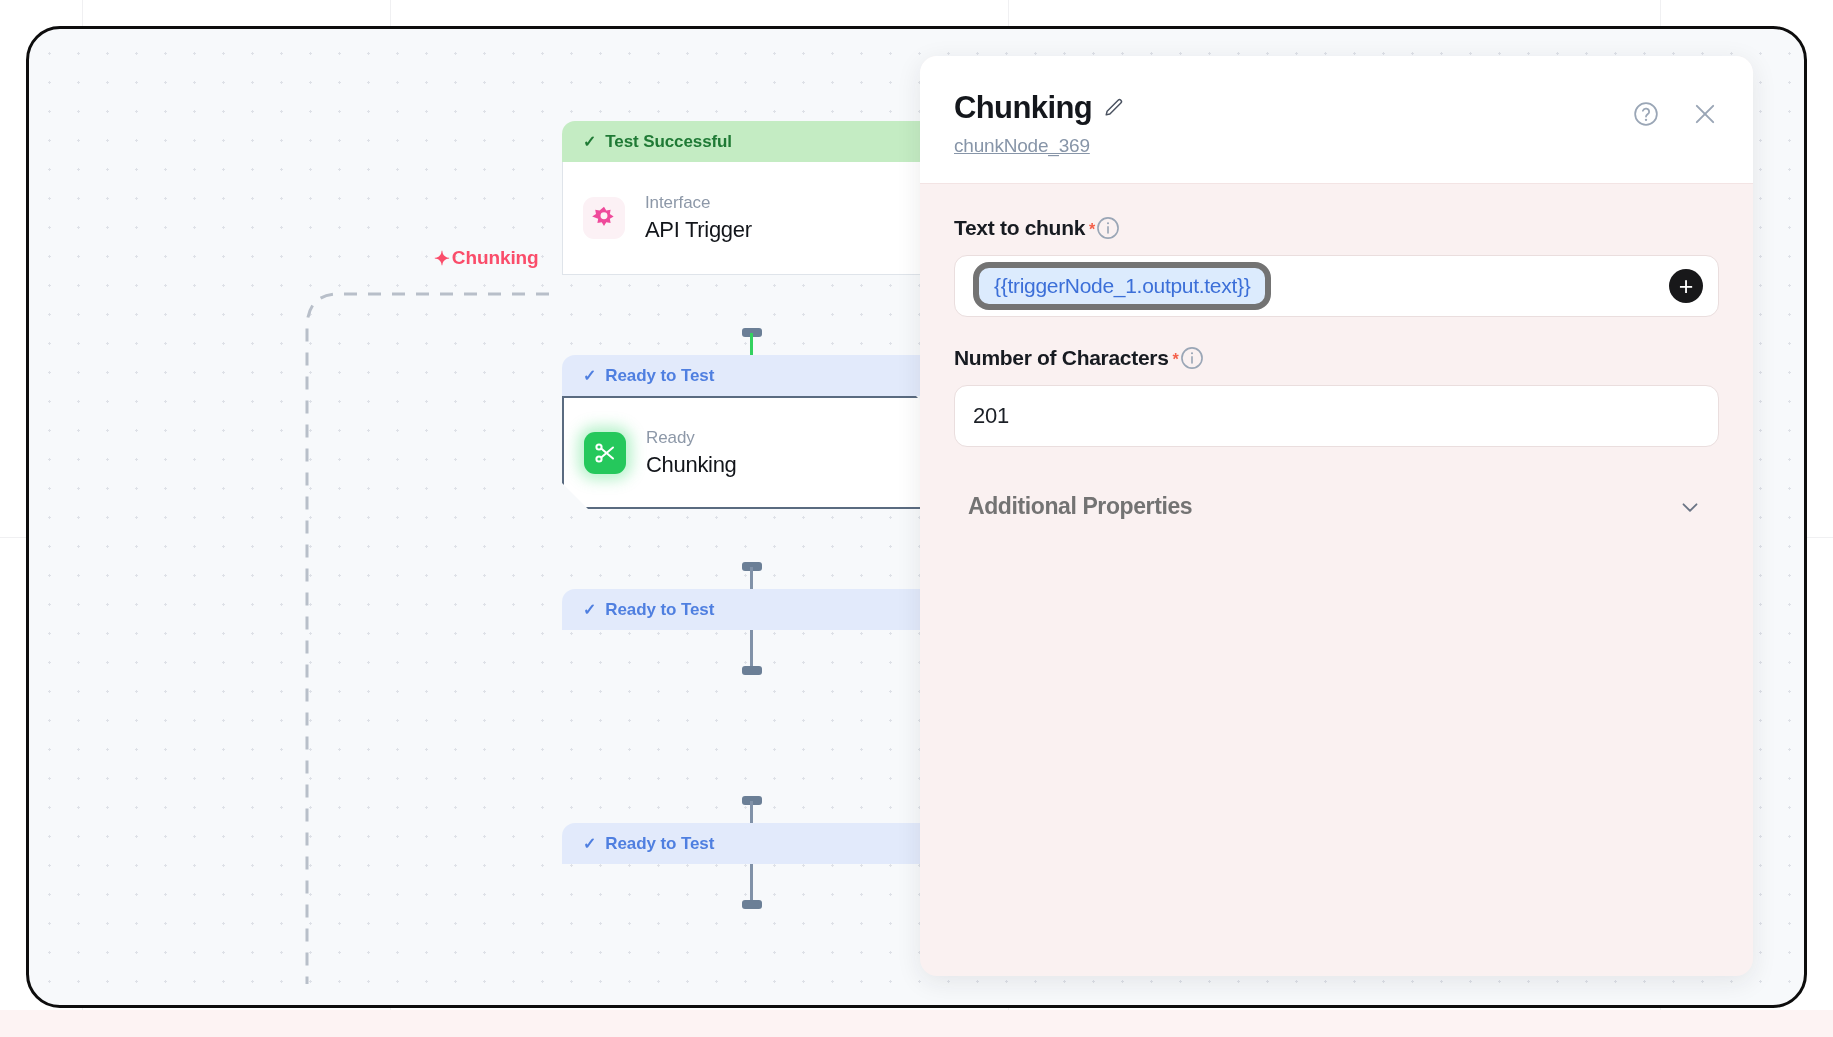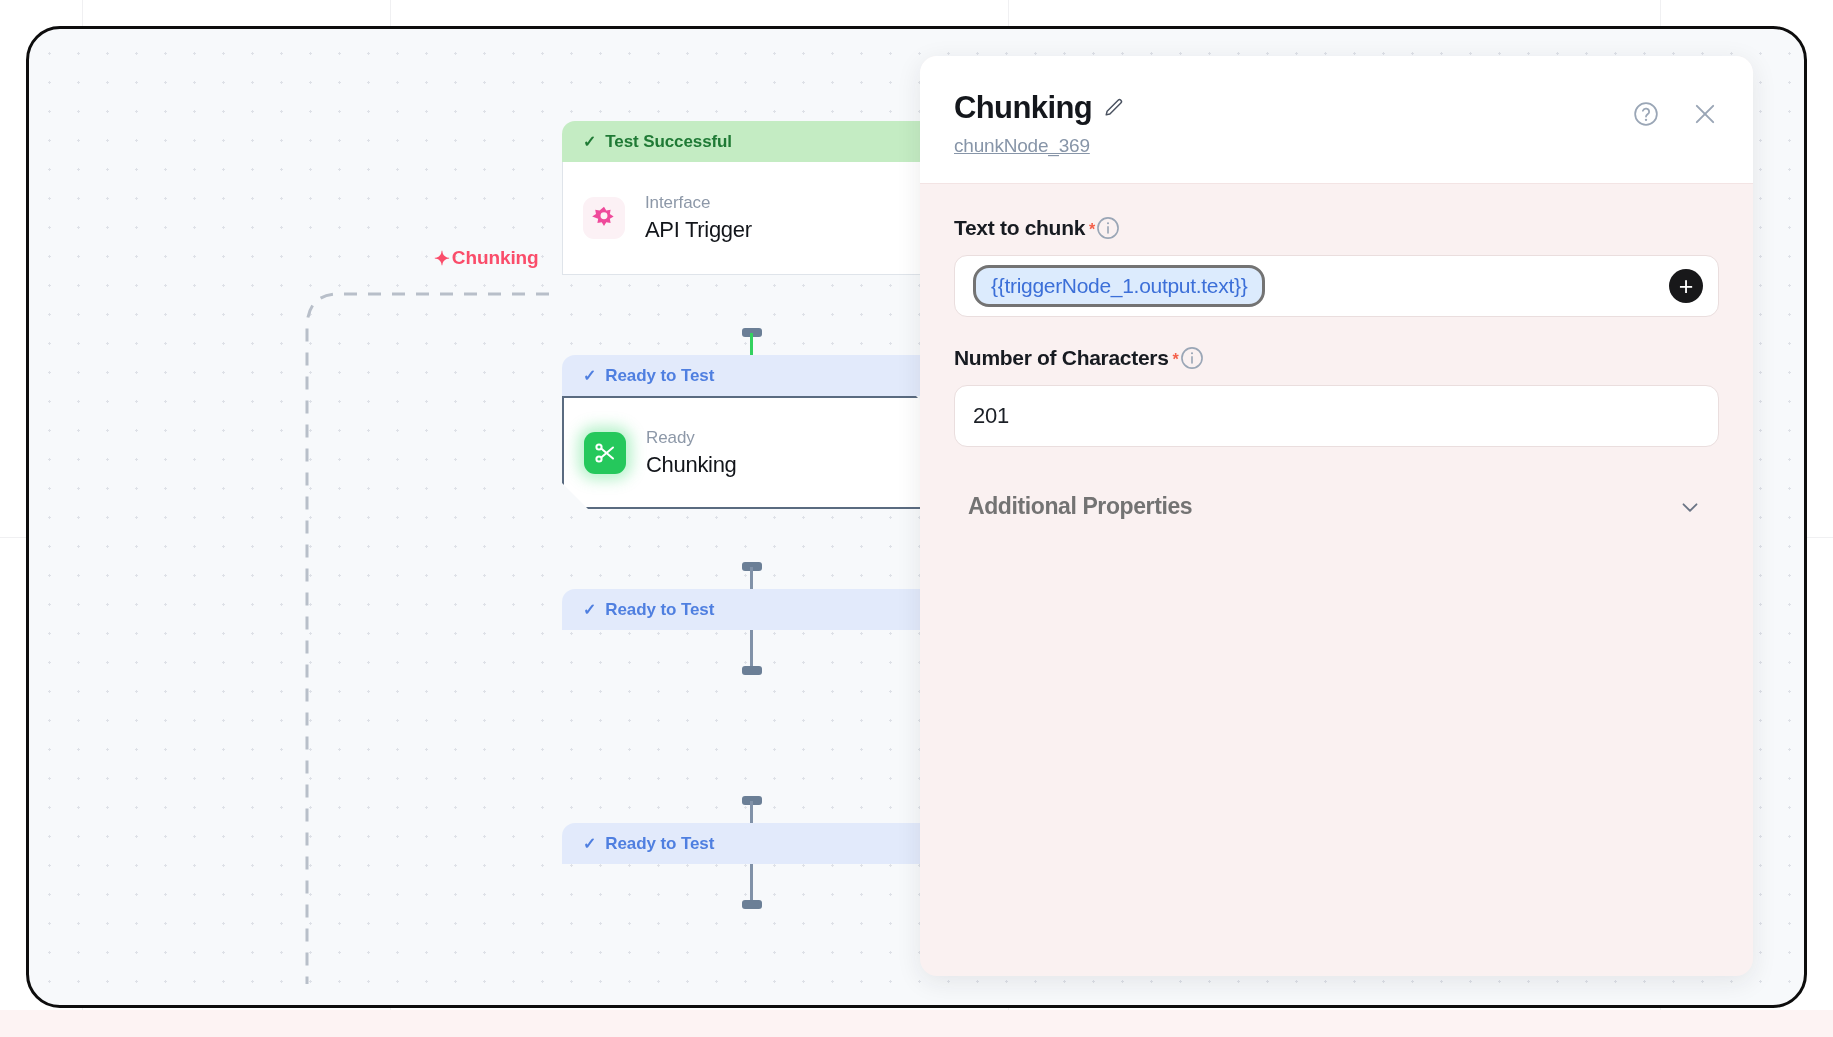--- a/index.html
+++ b/index.html
@@ -222,21 +222,21 @@
     height: 62px;
     display: flex; align-items: center;
     padding: 0 18px;
     font-size: 22px; color: #1b1f26; letter-spacing: -.2px;
     position: relative;
   }
   .input-box.token-box { padding-right: 62px; }
 
   .token-chip {
     background: #dcebfd;
-    border: 3px solid #737373;
+    border: 6px solid #737373;
     border-radius: 16px;
     padding: 6px 15px;
     font-size: 21px;
     color: #3c6fd8;
     letter-spacing: -.3px;
     white-space: nowrap;
   }
 
   .add-btn {
     position: absolute; right: 15px; top: 50%; transform: translateY(-50%);

